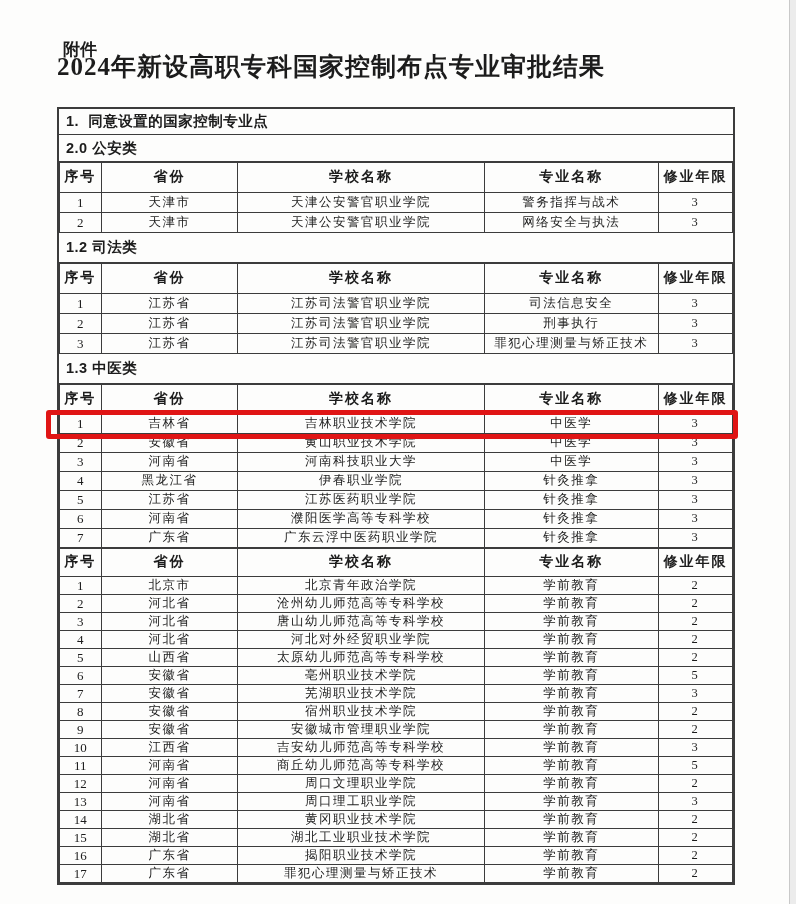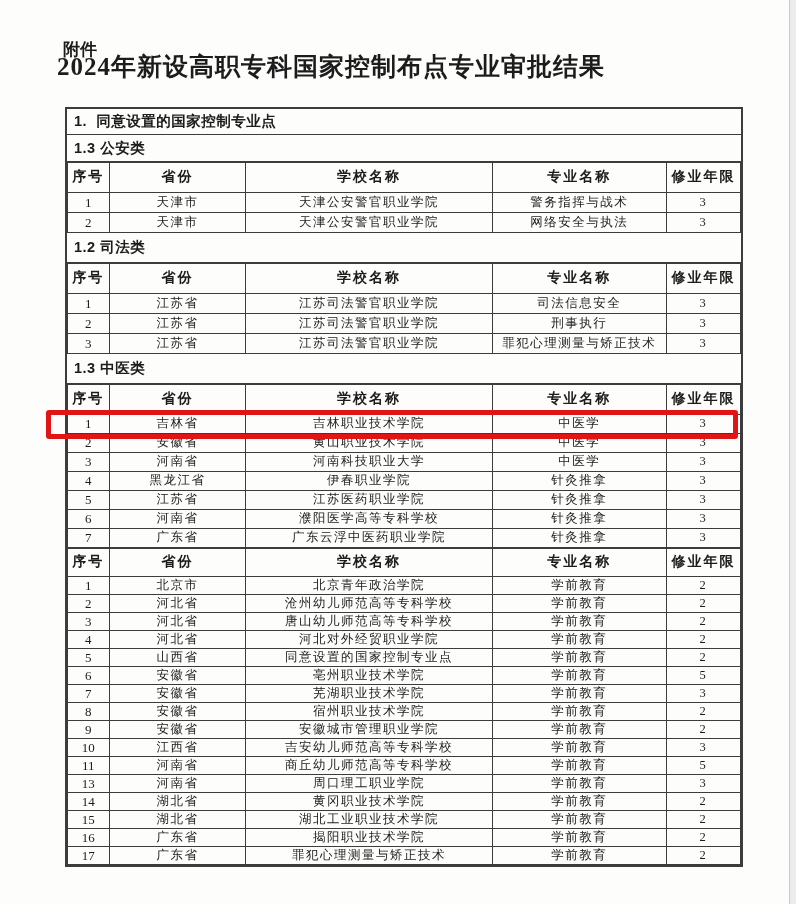--- a/index.html
+++ b/index.html
@@ -19,21 +19,20 @@
   .title {
     position: absolute; top: 50px; left: 57px; width: 678px;
     margin: 0; text-align: left;
     font-family: "Liberation Serif", serif;
     font-weight: bold; font-size: 25px; letter-spacing: 1px;
   }
   .doc-table {
     position: absolute; top: 107px; left: 57px; width: 678px;
     border: 2px solid #3c3c3c; box-sizing: border-box;
     background: #fdfdfc;
-    margin-left: 8px;
   }
   .section-row {
     font-family: "Liberation Sans", sans-serif;
     font-weight: bold; font-size: 14.5px; letter-spacing: .5px;
     display: flex; align-items: center;
     padding-left: 7px;
     border-bottom: 1px solid #3c3c3c;
     box-sizing: border-box;
   }
   .sec-main { height: 26px; }
@@ -83,21 +82,21 @@
 <body>
 
 <div class="page">
   <div class="attachment">附件</div>
   <h1 class="title">2024年新设高职专科国家控制布点专业审批结果</h1>
 
   <div class="doc-table">
     <div class="section-row sec-main">1.&nbsp;&nbsp;同意设置的国家控制专业点</div>
     <div id="sections">
         <div class="category cat-0">
-          <div class="section-row cat-label-0">1.3 公安类</div>
+          <div class="section-row cat-label-0">2.0 公安类</div>
           <table>
             <colgroup>
               <col class="w-idx">
               <col class="w-prov">
               <col class="w-school">
               <col class="w-major">
               <col class="w-dur">
             </colgroup>
             <thead>
               <tr>
@@ -285,21 +284,21 @@
               <tr>
                 <td class="c-idx">4</td>
                 <td>河北省</td>
                 <td>河北对外经贸职业学院</td>
                 <td>学前教育</td>
                 <td>2</td>
               </tr>
               <tr>
                 <td class="c-idx">5</td>
                 <td>山西省</td>
-                <td>同意设置的国家控制专业点</td>
+                <td>太原幼儿师范高等专科学校</td>
                 <td>学前教育</td>
                 <td>2</td>
               </tr>
               <tr>
                 <td class="c-idx">6</td>
                 <td>安徽省</td>
                 <td>亳州职业技术学院</td>
                 <td>学前教育</td>
                 <td>5</td>
               </tr>
@@ -330,20 +329,27 @@
                 <td>吉安幼儿师范高等专科学校</td>
                 <td>学前教育</td>
                 <td>3</td>
               </tr>
               <tr>
                 <td class="c-idx">11</td>
                 <td>河南省</td>
                 <td>商丘幼儿师范高等专科学校</td>
                 <td>学前教育</td>
                 <td>5</td>
+              </tr>
+              <tr>
+                <td class="c-idx">12</td>
+                <td>河南省</td>
+                <td>周口文理职业学院</td>
+                <td>学前教育</td>
+                <td>2</td>
               </tr>
               <tr>
                 <td class="c-idx">13</td>
                 <td>河南省</td>
                 <td>周口理工职业学院</td>
                 <td>学前教育</td>
                 <td>3</td>
               </tr>
               <tr>
                 <td class="c-idx">14</td>

